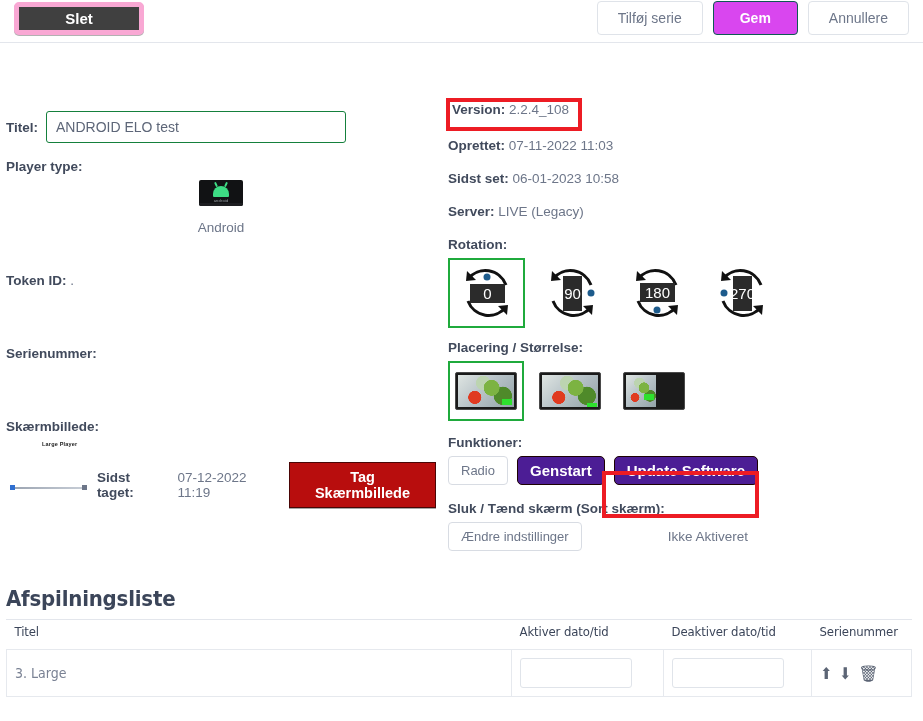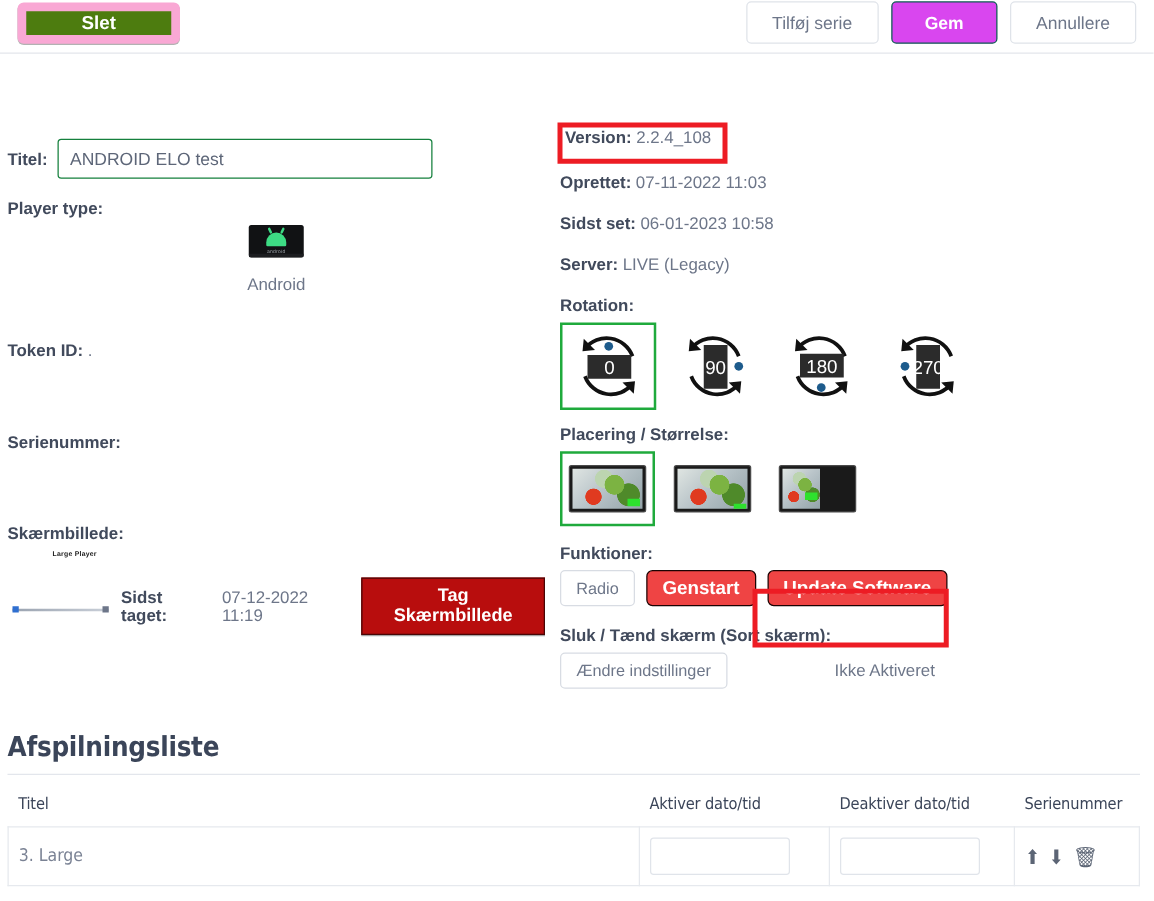--- a/index.html
+++ b/index.html
@@ -134,21 +134,21 @@
   .btn-danger {
     background: #b80d0d;
     border: 1px solid #4a0505;
     color: #fff;
     font-weight: bold;
     font-size: 14.5px;
     padding: 6px 13px;
     box-shadow: 0 1px 0 rgba(0,0,0,.35);
   }
   .btn-danger-dark {
-    background: #ef4444;
+    background: #4c1d95;
     border: 1px solid #1c0202;
     color: #fff;
     font-weight: bold;
     font-size: 15px;
     padding: 5px 12px;
     border-radius: 5px;
   }
   .btn-teal {
     background: #d946ef;
     border: 1px solid #0d5a52;
@@ -156,21 +156,21 @@
     font-weight: bold;
     font-size: 14px;
     padding: 8px 26px;
     border-radius: 4px;
   }
   .btn-outline {
     background:#fff; border:1px solid #dfe3e9; color:#6d7689;
     padding: 8px 20px; font-size: 14px; border-radius:4px;
   }
   .btn-slet{
-    background:#4d7c0f; border:7px solid #f9a8d4; color:#fff;
+    background:#404040; border:5px solid #f9a8d4; color:#fff;
     font-weight:bold; font-size:15px; border-radius:5px;
     width:130px; height:33px;
     box-shadow: 0 1px 0 rgba(0,0,0,.3);
   }
 
   
   .icon-row { display:flex; gap:8px; margin-top:6px; align-items:flex-start; }
   .rot-cell {
     width: 77px; height: 70px;
     display:flex; align-items:center; justify-content:center;
@@ -221,21 +221,21 @@
 
   
   .playlist-wrap { position:absolute; left: 6px; top: 543px; width: 906px; }
   .pl-title {
     font-family: "DejaVu Sans Condensed","Liberation Sans Narrow","Liberation Sans", sans-serif;
     font-size: 22px; font-weight: bold; color:#3b4559;
     letter-spacing:-.2px;
     padding-bottom: 8px;
     border-bottom: 1px solid #e3e6ec;
   }
-  table.pl { width:100%; border-collapse: collapse; margin-top: 12px;
+  table.pl { width:100%; border-collapse: collapse; margin-top: 0;
     font-family: "DejaVu Sans Condensed","Liberation Sans Narrow","Liberation Sans", sans-serif; }
   table.pl th {
     text-align:left; font-size: 13px; font-weight: normal;
     color:#3b4559; padding: 4px 8px 10px 8px; letter-spacing:-.1px;
   }
   table.pl td {
     border: 1px solid #e6e9ee; padding: 8px;
     color:#7a8294; font-size: 14px; height: 42px; vertical-align: middle;
   }
   .date-input {

